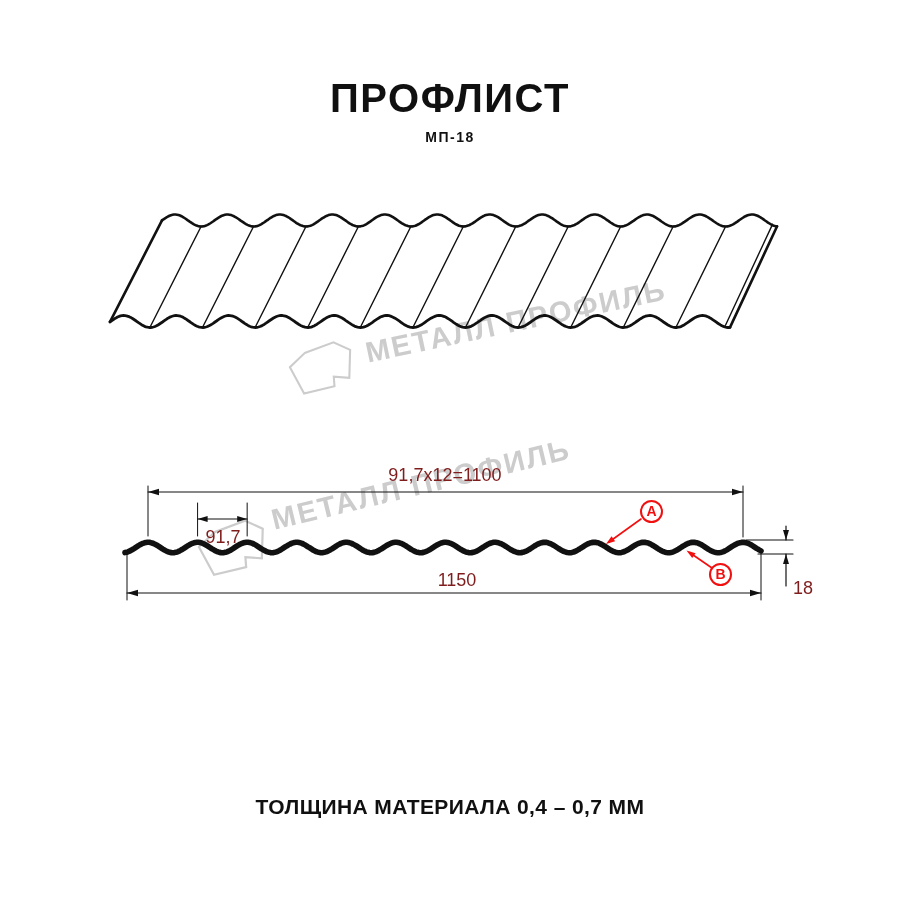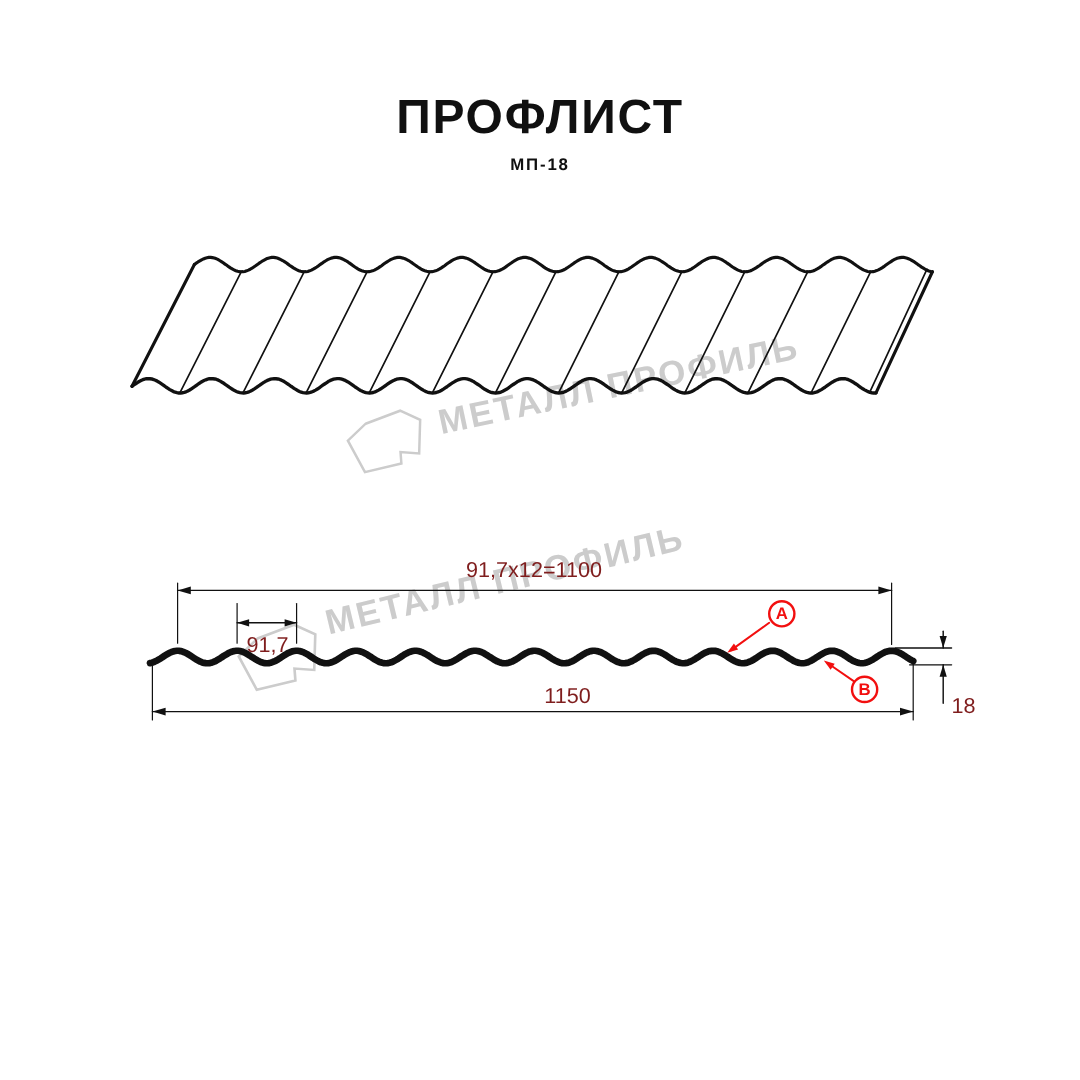--- a/index.html
+++ b/index.html
@@ -94,19 +94,20 @@
       <polygon points="786,540 783.0,530.0 789.0,530.0" fill="#111111"></polygon>
       <polygon points="786,554 789.0,564.0 783.0,564.0" fill="#111111"></polygon>
       <line x1="641" y1="519" x2="609" y2="542" stroke="#f20f0f" stroke-width="1.6" stroke-linecap="round"></line>
       <polygon points="606,544 611.6,536.3 615.1,541.2" fill="#f20f0f"></polygon>
       <line x1="712" y1="568" x2="689.5" y2="552.5" stroke="#f20f0f" stroke-width="1.6" stroke-linecap="round"></line>
       <polygon points="686.5,550.5 695.6,553.2 692.2,558.1" fill="#f20f0f"></polygon>
     </svg>
 
   <div class="dim" style="left:445px;top:465px;">91,7x12=1100</div>
   <div class="dim" style="left:223px;top:496px;margin-top:31px;">91,7</div>
-  <div class="dim" style="left:473px;top:570px;">1150</div>
+  <div class="dim" style="left:457px;top:570px;">1150</div>
   <div class="dim no-center" style="left:793px;top:559px;margin-top:19px;">18</div>
 
   <div class="marker" style="left: 640px; top: 500px; border-color: rgb(242, 15, 15); color: rgb(242, 15, 15);">A</div>
   <div class="marker" style="left: 709px; top: 563px; border-color: rgb(242, 15, 15); color: rgb(242, 15, 15);">B</div>
 
+  <div class="footer-text">ТОЛЩИНА МАТЕРИАЛА 0,4 – 0,7 ММ</div>
 </div>
 
 </body></html>

